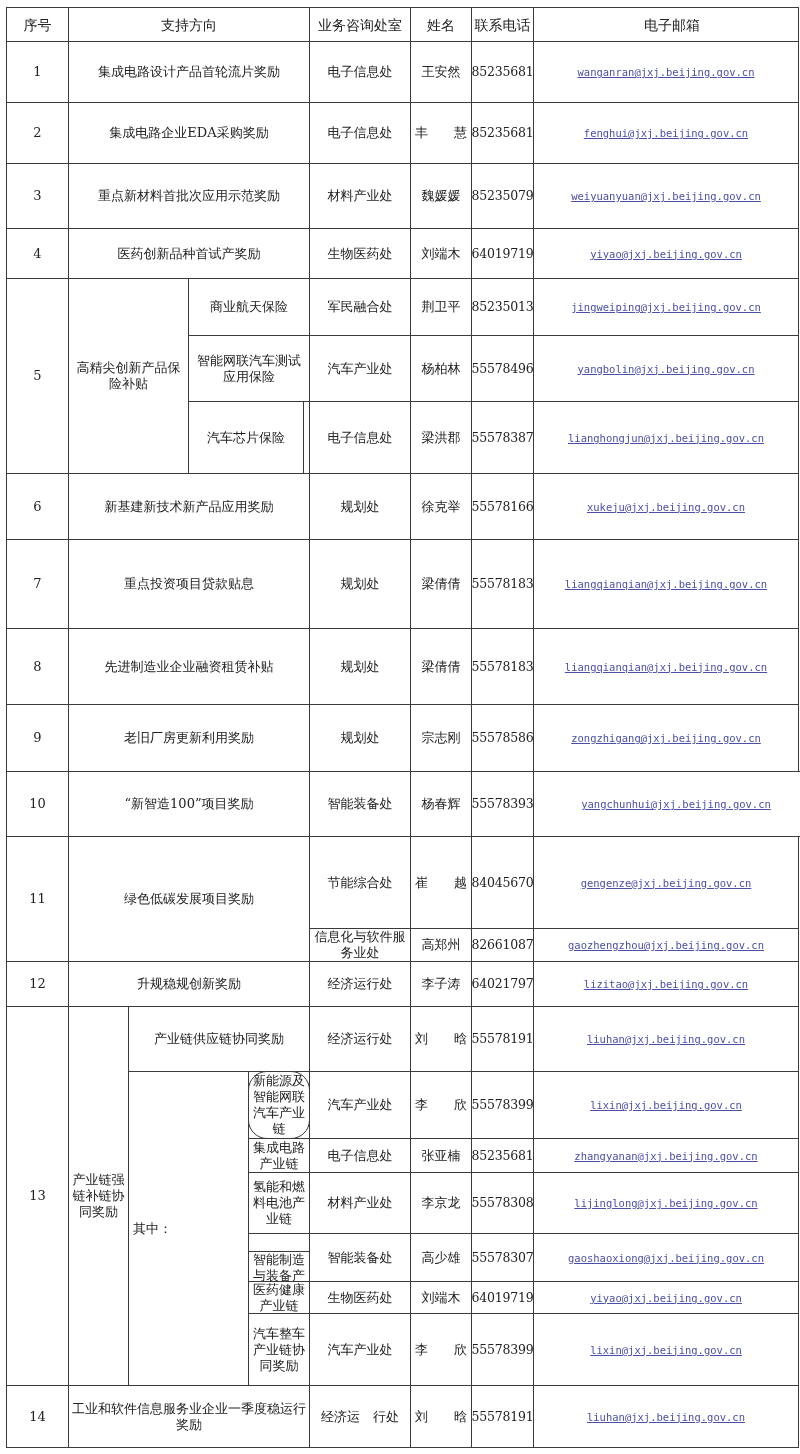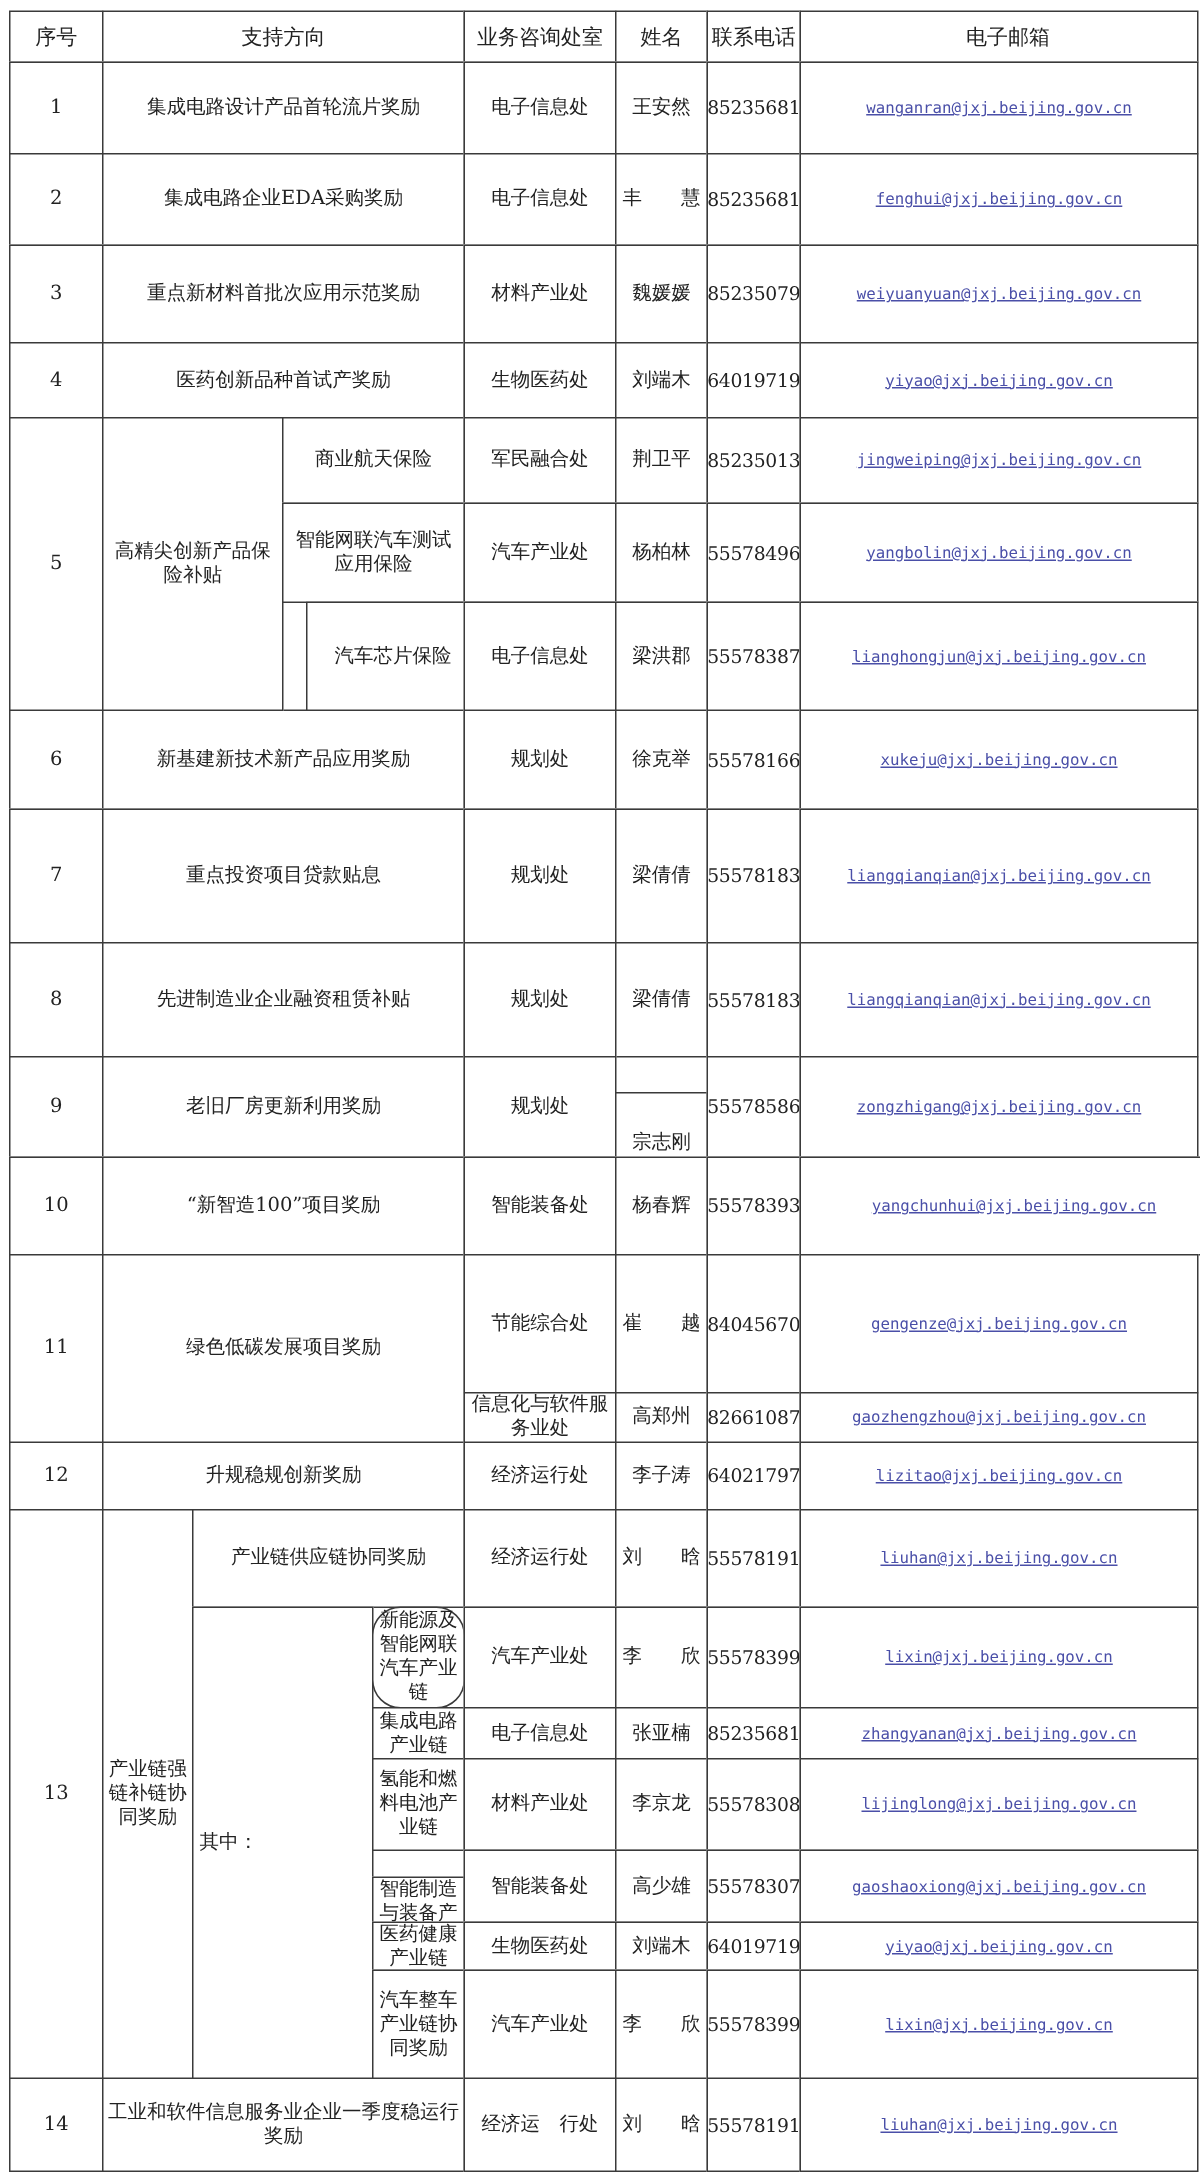--- a/index.html
+++ b/index.html
@@ -78,21 +78,21 @@
     <div class="cell " style="left: 68px; top: 628px; width: 242px; height: 77px;">先进制造业企业融资租赁补贴</div>
     <div class="cell " style="left: 309px; top: 628px; width: 102px; height: 77px;">规划处</div>
     <div class="cell " style="left: 410px; top: 628px; width: 62px; height: 77px;">梁倩倩</div>
     <div class="cell phone" style="left: 471px; top: 628px; width: 63px; height: 77px;">55578183</div>
     <div class="cell " style="left: 533px; top: 628px; width: 266px; height: 77px;">
       <span class="email">liangqianqian@jxj.beijing.gov.cn</span>
     </div>
     <div class="cell num" style="left: 6px; top: 704px; width: 63px; height: 68px;">9</div>
     <div class="cell " style="left: 68px; top: 704px; width: 242px; height: 68px;">老旧厂房更新利用奖励</div>
     <div class="cell " style="left: 309px; top: 704px; width: 102px; height: 68px;">规划处</div>
-    <div class="cell " style="left: 410px; top: 728px; width: 62px; height: 68px;">宗志刚</div>
+    <div class="cell " style="left: 410px; top: 704px; width: 62px; height: 68px;">宗志刚</div>
     <div class="cell phone" style="left: 471px; top: 704px; width: 63px; height: 68px;">55578586</div>
     <div class="cell " style="left: 533px; top: 704px; width: 266px; height: 68px;">
       <span class="email">zongzhigang@jxj.beijing.gov.cn</span>
     </div>
     <div class="cell num" style="left: 6px; top: 771px; width: 63px; height: 66px;">10</div>
     <div class="cell " style="left: 68px; top: 771px; width: 242px; height: 66px;">“新智造100”项目奖励</div>
     <div class="cell " style="left: 309px; top: 771px; width: 102px; height: 66px;">智能装备处</div>
     <div class="cell " style="left: 410px; top: 771px; width: 62px; height: 66px;">杨春辉</div>
     <div class="cell phone" style="left: 471px; top: 771px; width: 63px; height: 66px;">55578393</div>
     <div class="cell " style="left: 533px; top: 771px; width: 286px; height: 66px;">
@@ -123,21 +123,21 @@
     <div class="cell " style="left: 533px; top: 278px; width: 266px; height: 58px;">
       <span class="email">jingweiping@jxj.beijing.gov.cn</span>
     </div>
     <div class="cell " style="left: 188px; top: 335px; width: 122px; height: 67px;">智能网联汽车测试应用保险</div>
     <div class="cell " style="left: 309px; top: 335px; width: 102px; height: 67px;">汽车产业处</div>
     <div class="cell " style="left: 410px; top: 335px; width: 62px; height: 67px;">杨柏林</div>
     <div class="cell phone" style="left: 471px; top: 335px; width: 63px; height: 67px;">55578496</div>
     <div class="cell " style="left: 533px; top: 335px; width: 266px; height: 67px;">
       <span class="email">yangbolin@jxj.beijing.gov.cn</span>
     </div>
-    <div class="cell " style="left: 204px; top: 401px; width: 116px; height: 73px;">汽车芯片保险</div>
+    <div class="cell " style="left: 188px; top: 401px; width: 116px; height: 73px;">汽车芯片保险</div>
     <div class="cell " style="left: 309px; top: 401px; width: 102px; height: 73px;">电子信息处</div>
     <div class="cell " style="left: 410px; top: 401px; width: 62px; height: 73px;">梁洪郡</div>
     <div class="cell phone" style="left: 471px; top: 401px; width: 63px; height: 73px;">55578387</div>
     <div class="cell " style="left: 533px; top: 401px; width: 266px; height: 73px;">
       <span class="email">lianghongjun@jxj.beijing.gov.cn</span>
     </div>
     <div class="cell num" style="left: 6px; top: 836px; width: 63px; height: 126px;">11</div>
     <div class="cell " style="left: 68px; top: 836px; width: 242px; height: 126px;">绿色低碳发展项目奖励</div>
     <div class="cell " style="left: 309px; top: 836px; width: 102px; height: 93px;">节能综合处</div>
     <div class="cell " style="left: 410px; top: 836px; width: 62px; height: 93px;">崔　　越</div>

